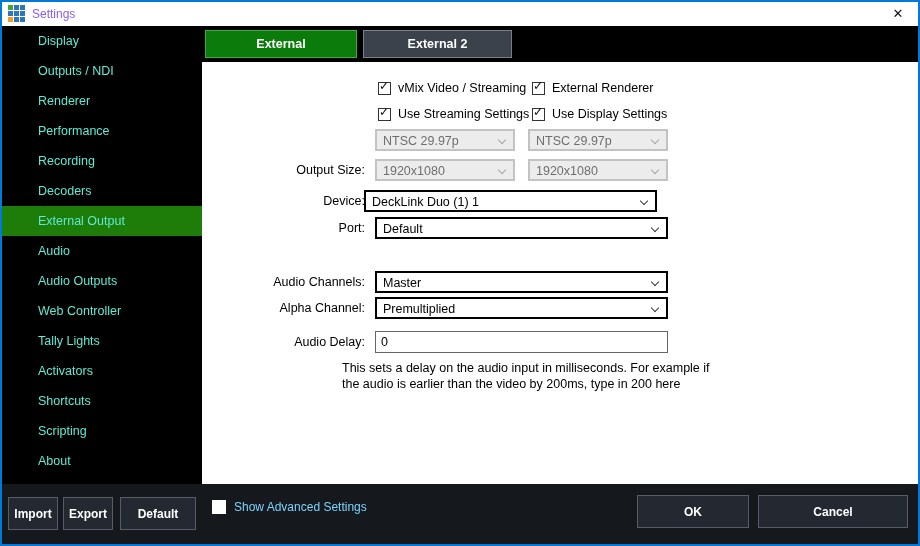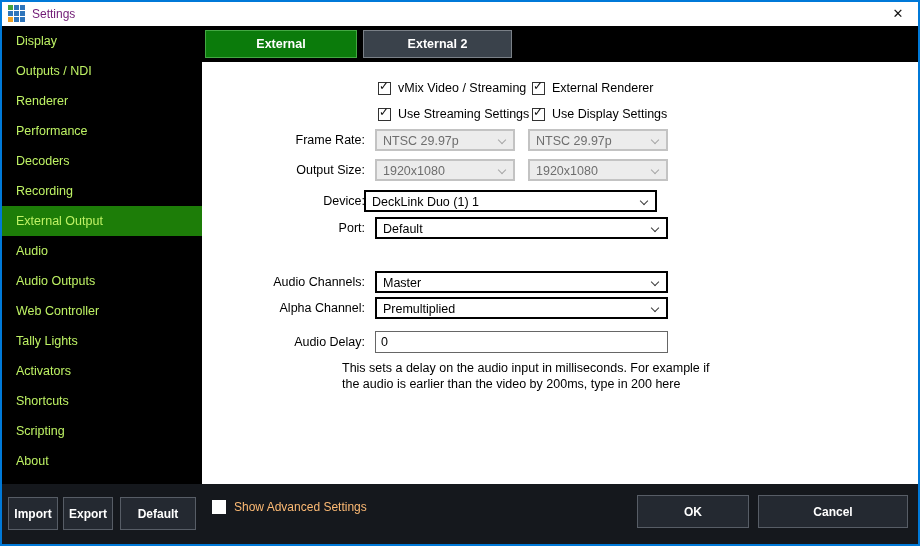--- a/index.html
+++ b/index.html
@@ -24,26 +24,26 @@
     position:relative;width:920px;height:546px;
     border:2px solid var(--window-border);
     background:#fff;overflow:hidden;
   }
   
   .titlebar{position:absolute;left:0;top:0;width:916px;height:24px;background:#fff;}
   .vmix-icon{position:absolute;left:6px;top:3px;width:17px;height:17px;
     display:grid;grid-template-columns:repeat(3,5px);grid-auto-rows:5px;gap:1px;}
   .vmix-icon span{display:block;width:5px;height:5px;}
   .sq-g{background:var(--icon-green);} .sq-b{background:var(--icon-blue);} .sq-o{background:var(--icon-orange);}
-  .win-title{position:absolute;left:30px;top:0;height:24px;line-height:24px;font-size:12px;color:#701a75;}
+  .win-title{position:absolute;left:30px;top:0;height:24px;line-height:24px;font-size:12px;color:#8b5cf6;}
   .close-btn{position:absolute;right:8px;top:2px;width:24px;height:20px;text-align:center;
     line-height:20px;font-size:13px;color:#111;font-weight:300;cursor:default;}
   
   .sidebar{position:absolute;left:0;top:24px;width:200px;height:458px;background:var(--sidebar-bg);}
-  .side-item{height:30px;line-height:30px;padding-left:14px;font-size:12.5px;color:#bef264;cursor:default;}
+  .side-item{height:30px;line-height:30px;padding-left:36px;font-size:12.5px;color:#5eead4;cursor:default;}
   .side-item.selected{background:var(--sidebar-selected-green);}
   
   .tabstrip{position:absolute;left:200px;top:24px;width:716px;height:36px;background:#000;}
   .tab{position:absolute;top:4px;height:28px;display:flex;align-items:center;justify-content:center;
     color:#fff;font-size:12.5px;font-weight:bold;cursor:default;}
   .tab.active{left:3px;width:152px;background:var(--tab-active-bg);border:1px solid var(--tab-active-border);}
   .tab.inactive{left:161px;width:149px;background:var(--tab-inactive-bg);border:1px solid var(--tab-inactive-border);}
   
   .content{position:absolute;left:200px;top:60px;width:716px;height:422px;background:#fff;}
   .cbwrap{position:absolute;height:16px;display:flex;align-items:center;cursor:default;}
@@ -64,21 +64,21 @@
     font-family:"Liberation Sans", sans-serif;font-size:12.5px;padding-left:5px;color:#000;}
   .help-text{position:absolute;left:140px;top:298px;width:370px;text-align:left;
     font-size:12.5px;line-height:16px;color:#000;}
   
   .footer{position:absolute;left:0;top:482px;width:916px;height:60px;background:var(--footer-bg);}
   .dbtn{position:absolute;background:var(--button-dark-bg);border:1px solid var(--button-dark-border);
     color:#fff;font-size:12px;font-weight:bold;display:flex;align-items:center;justify-content:center;
     cursor:default;}
   .adv-wrap{position:absolute;left:210px;top:15px;height:16px;display:flex;align-items:center;cursor:default;}
   .adv-box{width:14px;height:14px;background:#fff;margin-right:8px;}
-  .adv-label{font-size:12px;color:#fdba74;white-space:nowrap;}
+  .adv-label{font-size:12px;color:#7dd3fc;white-space:nowrap;}
 </style>
 </head>
 <body>
 
 <div class="window">
 
   <div class="titlebar">
     <div class="vmix-icon">
       <span class="sq-g"></span>
         <span class="sq-b"></span>
@@ -92,22 +92,22 @@
     </div>
     <div class="win-title">Settings</div>
     <div class="close-btn">✕</div>
   </div>
 
   <div class="sidebar">
     <div class="side-item">Display</div>
     <div class="side-item">Outputs / NDI</div>
     <div class="side-item">Renderer</div>
     <div class="side-item">Performance</div>
+    <div class="side-item">Recording</div>
     <div class="side-item">Decoders</div>
-    <div class="side-item">Recording</div>
     <div class="side-item selected">External Output</div>
     <div class="side-item">Audio</div>
     <div class="side-item">Audio Outputs</div>
     <div class="side-item">Web Controller</div>
     <div class="side-item">Tally Lights</div>
     <div class="side-item">Activators</div>
     <div class="side-item">Shortcuts</div>
     <div class="side-item">Scripting</div>
     <div class="side-item">About</div>
   </div>
@@ -138,21 +138,20 @@
       <span class="cb-label">Use Streaming Settings</span>
     </div>
     <div class="cbwrap" style="left:330px;top:44px;">
       <span class="checkbox">
           <span class="mark">✓</span>
         </span>
       <span class="cb-label">Use Display Settings</span>
     </div>
 
     <div class="row" style="top:67px;">
-      <span class="lbl">Frame Rate:</span>
       <div class="select disabled" style="left:173px;width:140px;">
         <span>NTSC 29.97p</span>
         <span class="chev"></span>
       </div>
       <div class="select disabled" style="left:326px;width:140px;">
         <span>NTSC 29.97p</span>
         <span class="chev"></span>
       </div>
     </div>
 

